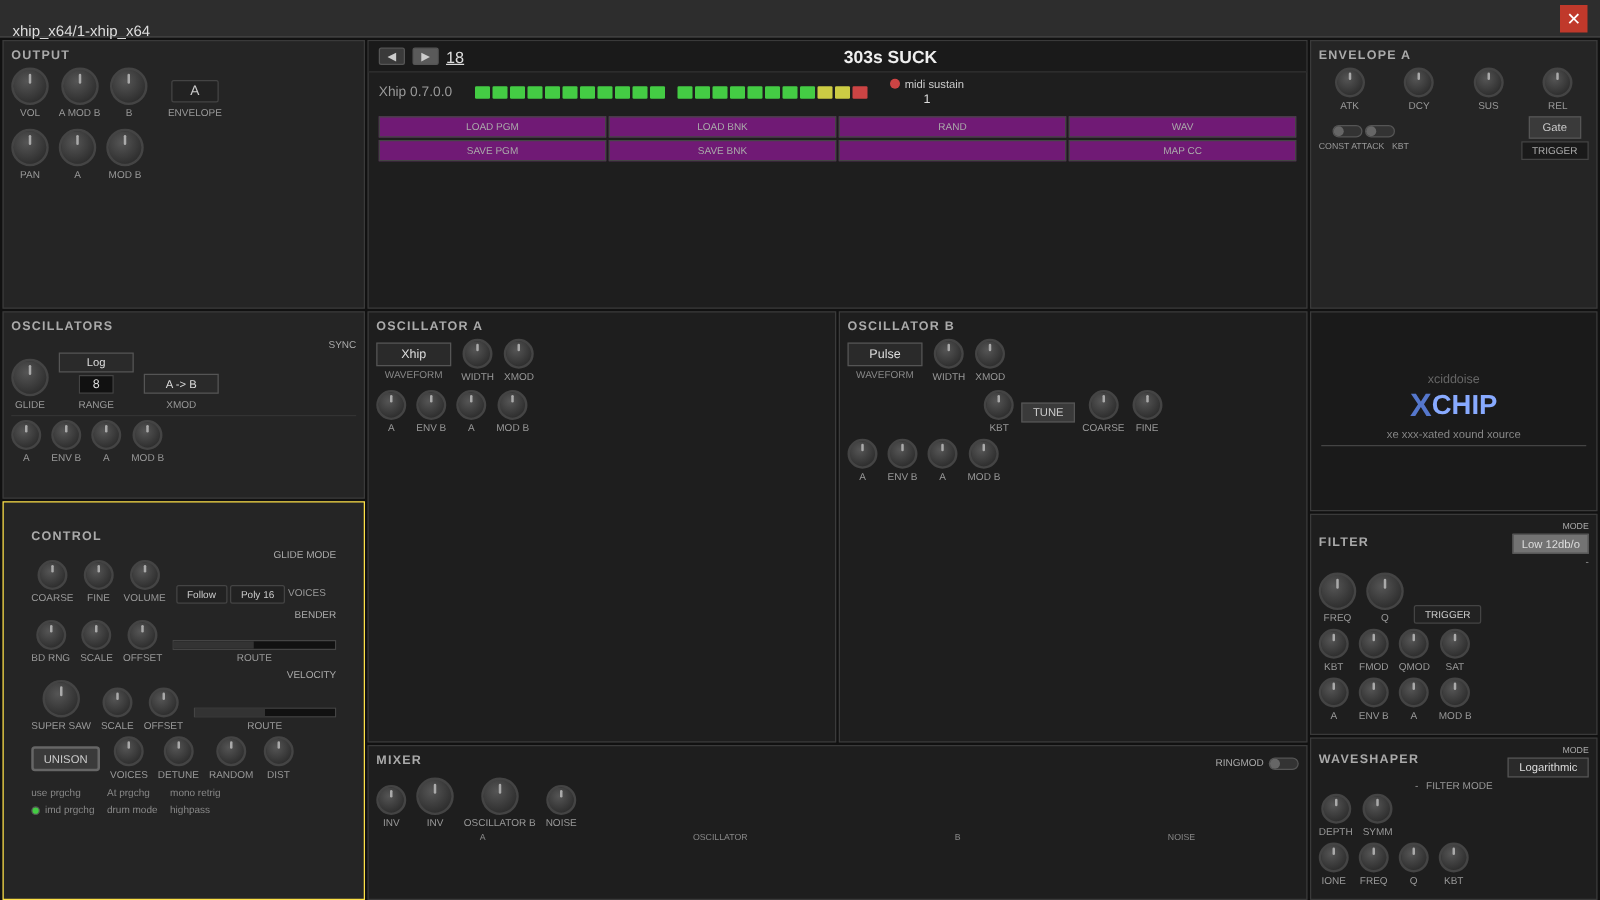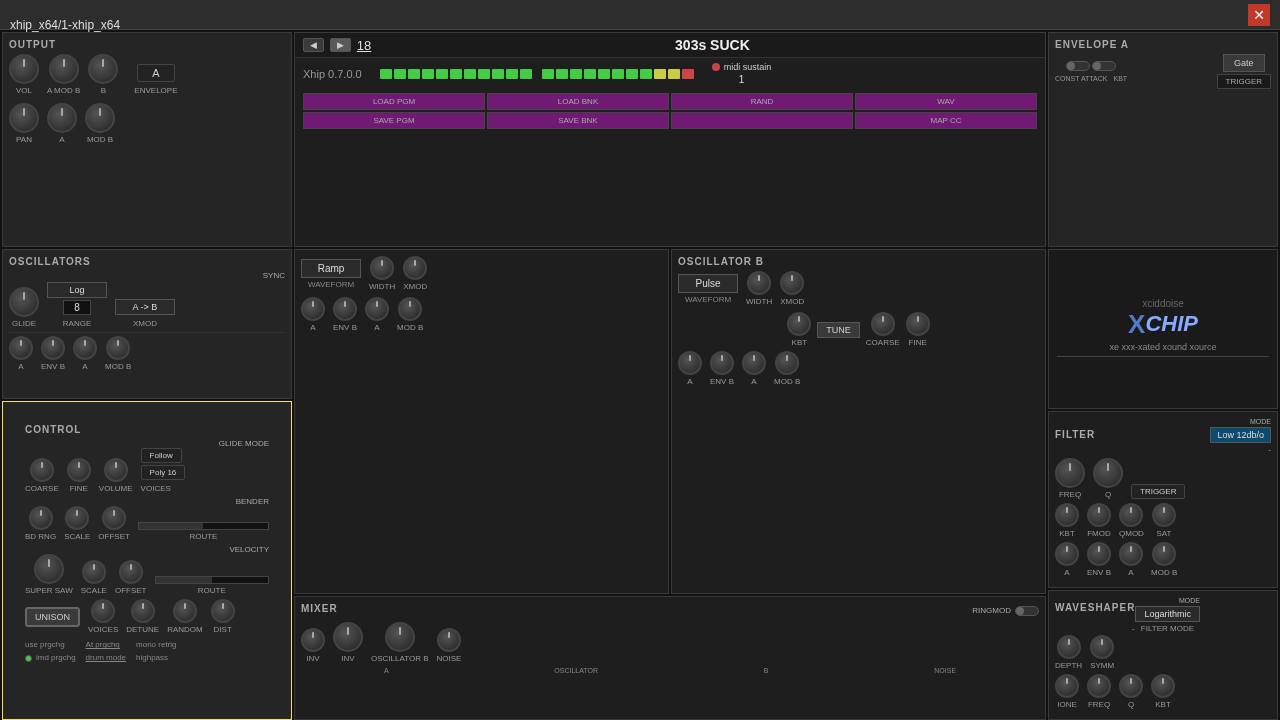--- a/index.html
+++ b/index.html
@@ -383,21 +383,21 @@
       width: 8px;
       height: 8px;
       background: #666;
       border-radius: 50%;
       position: absolute;
       top: 0;
       left: 0;
     }
 
     .filter-mode-btn {
-      background: #0c4a6e;
+      background: #737373;
       border: 1px solid #555;
       color: #ddd;
       font-size: 9px;
       padding: 2px 6px;
       text-align: center;
       cursor: pointer;
     }
 
     .log-btn {
       background: #2a2a2a;
@@ -534,20 +534,38 @@
         <div class="preset-btn">WAV</div>
         <div class="preset-btn">SAVE PGM</div>
         <div class="preset-btn">SAVE BNK</div>
         <div class="preset-btn"></div>
         <div class="preset-btn">MAP CC</div>
       </div>
     </div>
 
     <div class="panel envelope-a">
       <div class="panel-title">ENVELOPE A</div>
+      <div class="env-knobs-row">
+        <div class="knob-group">
+          <div class="knob knob-sm"></div>
+          <div class="knob-label">ATK</div>
+        </div>
+        <div class="knob-group">
+          <div class="knob knob-sm"></div>
+          <div class="knob-label">DCY</div>
+        </div>
+        <div class="knob-group">
+          <div class="knob knob-sm"></div>
+          <div class="knob-label">SUS</div>
+        </div>
+        <div class="knob-group">
+          <div class="knob knob-sm"></div>
+          <div class="knob-label">REL</div>
+        </div>
+      </div>
       <div style="display:flex;justify-content:space-between;align-items:center;margin-top:4px;">
         <div style="display:flex;flex-direction:column;align-items:center;gap:2px;">
           <div style="display:flex;gap:2px;align-items:center;">
             <div class="toggle-sm"></div>
             <div class="toggle-sm"></div>
           </div>
           <div style="display:flex;gap:2px;">
             <div class="knob-label" style="font-size:7px;">CONST
 ATTACK</div>
             <div class="knob-label" style="font-size:7px;margin-left:4px;">KBT</div>
@@ -614,21 +632,21 @@
             <div class="knob-label">COARSE</div>
           </div>
           <div class="knob-group">
             <div class="knob knob-sm"></div>
             <div class="knob-label">FINE</div>
           </div>
           <div class="knob-group">
             <div class="knob knob-sm"></div>
             <div class="knob-label">VOLUME</div>
           </div>
-          <div style="display:flex;flex-direction:column;gap:2px;align-items:flex-start;">
+          <div style="display:flex;flex-direction:row;gap:2px;align-items:flex-start;">
             <div class="btn btn-dark" style="font-size:8px;">Follow</div>
             <div class="btn btn-dark" style="font-size:8px;">Poly 16</div>
             <div class="knob-label">VOICES</div>
           </div>
         </div>
         <div style="display:flex;justify-content:flex-end;margin-top:2px;">
           <span style="font-size:8px;color:#aaa;">BENDER</span>
         </div>
         <div class="knob-row">
           <div class="knob-group">
@@ -696,21 +714,21 @@
         <div style="display:flex;gap:10px;margin-top:4px;font-size:7px;color:#888;">
           <div style="display:flex;flex-direction:column;gap:2px;">
             <div class="checkbox-row">
               <span>use prgchg</span>
             </div>
             <div class="checkbox-row">
               <span class="cb-led"></span>
               <span>imd prgchg</span>
             </div>
           </div>
-          <div style="display:flex;flex-direction:column;gap:2px;text-decoration:underline;">
+          <div style="display:flex;flex-direction:column;gap:2px;">
             <div class="checkbox-row">
               <span>At prgchg</span>
             </div>
             <div class="checkbox-row">
               <span>drum mode</span>
             </div>
           </div>
           <div style="display:flex;flex-direction:column;gap:2px;">
             <div class="checkbox-row">
               <span>mono retrig</span>
@@ -721,23 +739,24 @@
           </div>
         </div>
       </div>
     </div>
 
     <div style="display:flex;flex-direction:column;gap:2px;">
 
       <div style="display:grid;grid-template-columns:1fr 1fr;gap:2px;flex:1;">
 
         <div class="osc-a-panel">
+          <div class="panel-title">OSCILLATOR A</div>
           <div class="osc-waveform-row">
             <div style="display:flex;flex-direction:column;align-items:center;gap:2px;">
-              <div class="waveform-btn">Ramp</div>
+              <div class="waveform-btn">Xhip</div>
               <div class="waveform-label">WAVEFORM</div>
             </div>
             <div class="knob-group">
               <div class="knob knob-sm"></div>
               <div class="knob-label">WIDTH</div>
             </div>
             <div class="knob-group">
               <div class="knob knob-sm"></div>
               <div class="knob-label">XMOD</div>
             </div>
@@ -848,21 +867,21 @@
         </div>
       </div>
     </div>
 
     <div style="display:flex;flex-direction:column;gap:2px;">
 
       <div style="background:#1a1a1a;border:1px solid #3a3a3a;padding:8px;display:flex;flex-direction:column;align-items:center;justify-content:center;height:160px;">
         <div style="font-size:10px;color:#666;">xciddoise</div>
         <div style="display:flex;align-items:center;gap:0;">
           <span style="font-size:26px;font-weight:bold;color:#5577cc;">X</span>
-          <span style="font-size:22px;font-weight:bold;color:#88aaff;font-style:italic;">CHIP</span>
+          <span style="font-size:22px;font-weight:bold;color:#88aaff;">CHIP</span>
         </div>
         <div style="font-size:9px;color:#888;margin-top:2px;text-align:center;">xe xxx-xated xound xource</div>
         <hr style="border:none;border-top:1px solid #444;width:100%;margin:4px 0;">
       </div>
 
       <div class="filter-section" style="flex:1;">
         <div style="display:flex;justify-content:space-between;align-items:center;">
           <div class="panel-title">FILTER</div>
           <div style="display:flex;flex-direction:column;align-items:flex-end;gap:2px;">
             <span style="font-size:7px;color:#aaa;">MODE</span>
@@ -915,21 +934,21 @@
             <div class="knob-label">A</div>
           </div>
           <div class="knob-group">
             <div class="knob knob-sm"></div>
             <div class="knob-label">MOD B</div>
           </div>
         </div>
       </div>
 
       <div class="waveshaper-section" style="flex:1;">
-        <div style="display:flex;justify-content:flex-start;align-items:center;">
+        <div style="display:flex;justify-content:space-between;align-items:center;">
           <div class="panel-title">WAVESHAPER</div>
           <div style="display:flex;flex-direction:column;align-items:flex-end;gap:2px;">
             <span style="font-size:7px;color:#aaa;">MODE</span>
             <div class="log-btn">Logarithmic</div>
           </div>
         </div>
         <div style="text-align:center;font-size:8px;color:#999;margin:2px 0;">
           <span>-</span>
           <span style="margin-left:4px;">FILTER MODE</span>
         </div>

